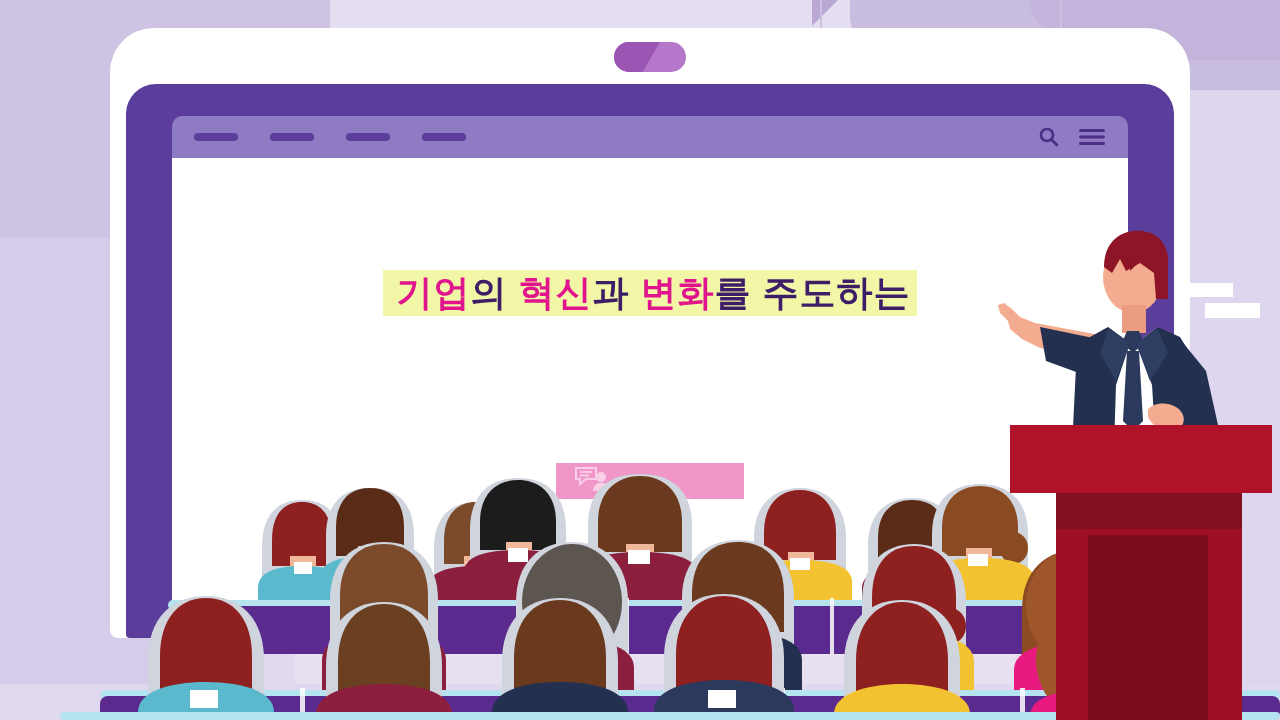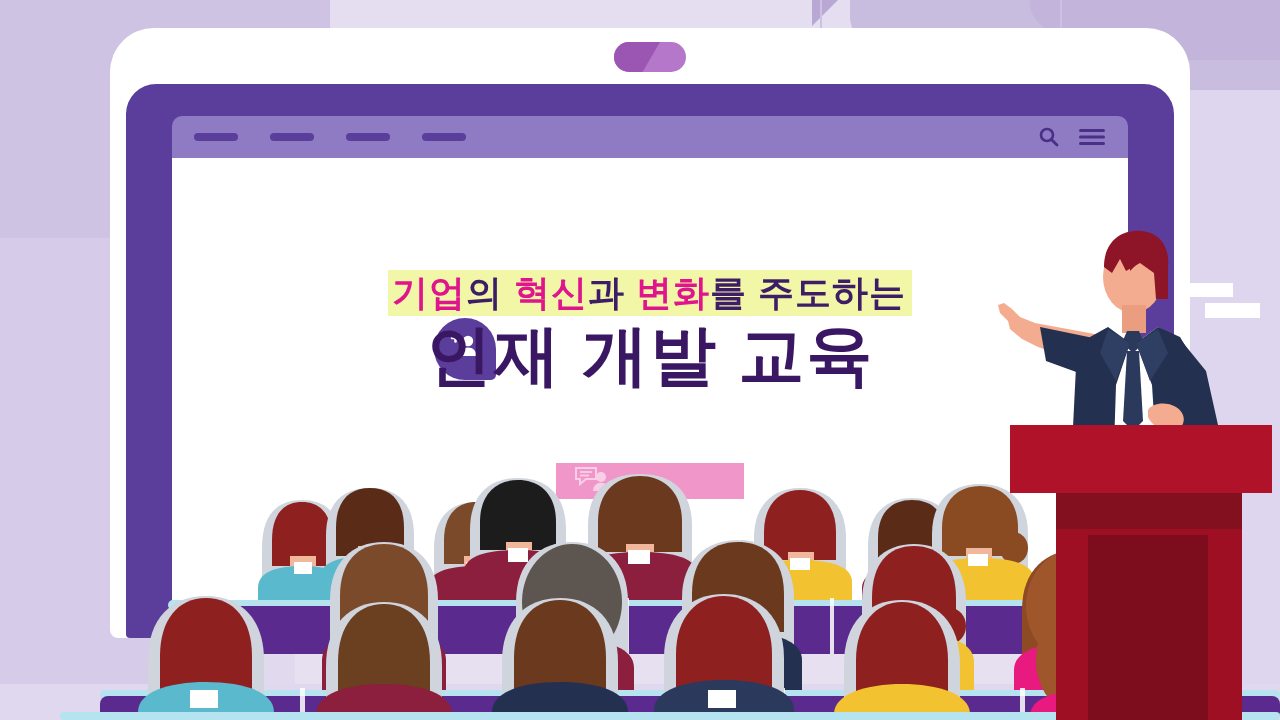--- a/index.html
+++ b/index.html
@@ -145,21 +145,21 @@
     width: 956px;
     text-align: center;
   }
   .headline-line1 {
     display: inline-block;
     background: #f2f7a8;
     font-size: 36px;
     font-weight: 700;
     letter-spacing: 1px;
     line-height: 1.15;
-    padding: 2px 6px 3px 4px;
+    padding: 2px 6px 3px 13px;
     white-space: nowrap;
   }
   .hl-pink { color: #e0148c; }
   .hl-purple { color: #3d1d66; }
 
   .headline-line2-wrap {
     position: relative;
     margin-top: 6px;
     height: 86px;
   }
@@ -299,32 +299,20 @@
             </svg>
           </span>
         </div>
       </div>
 
       <div class="screen-page">
 
         <div class="headline-wrap">
           <div class="headline-line1"><span class="hl-pink">기업</span><span class="hl-purple">의 </span><span class="hl-pink">혁신</span><span class="hl-purple">과 </span><span class="hl-pink">변화</span><span class="hl-purple">를 주도하는</span></div>
 
-          <div class="headline-line2-wrap">
-            <div class="badge-icon">
-              <span class="badge-inner">
-                <svg width="36" height="30" viewBox="0 0 36 30">
-                  <path d="M5 6 h7 M8.5 2.5 v7" stroke="#ffffff" stroke-width="2.6" stroke-linecap="round"></path>
-                  <circle cx="21" cy="9" r="5.2" fill="#ffffff"></circle>
-                  <path d="M12.5 24 c0-5 3.8-8.4 8.5-8.4 s8.5 3.4 8.5 8.4 z" fill="#ffffff"></path>
-                </svg>
-              </span>
-            </div>
-            <div class="headline-line2">인재 개발 교육</div>
-          </div>
         </div>
 
         <div class="subtitle-bar">
           <span class="subtitle-icon">
             <svg width="42" height="26" viewBox="0 0 42 26">
               <path d="M2 2 h20 v11 h-10 l-6 5 v-5 h-4 z" fill="none" stroke="#ffffff" stroke-width="2"></path>
               <line x1="6" y1="6" x2="18" y2="6" stroke="#ffffff" stroke-width="1.8"></line>
               <line x1="6" y1="9.5" x2="15" y2="9.5" stroke="#ffffff" stroke-width="1.8"></line>
               <circle cx="27" cy="11" r="5" fill="#ffffff"></circle>
               <path d="M19 25 c0-5 3.6-8.2 8-8.2 s8 3.2 8 8.2 z" fill="#ffffff"></path>

